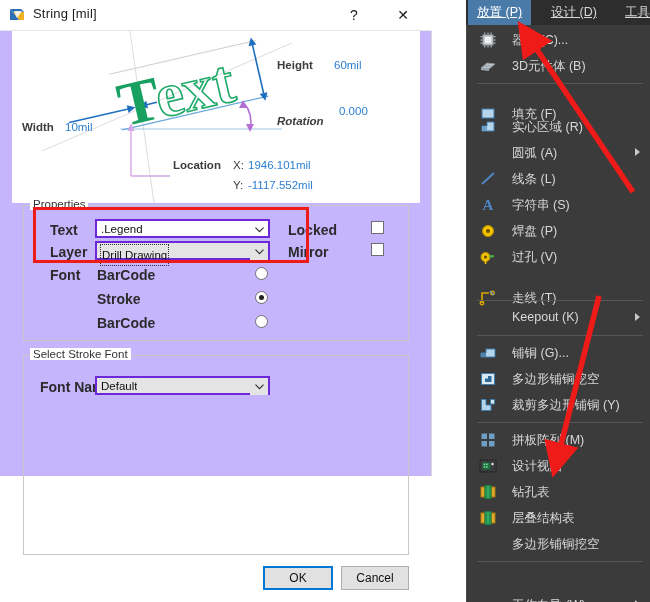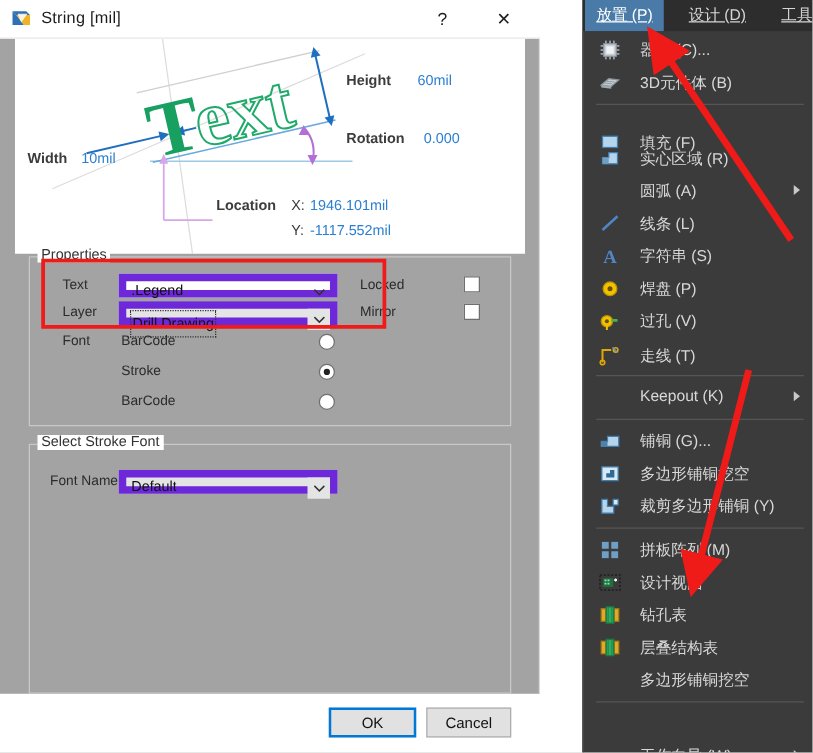--- a/index.html
+++ b/index.html
@@ -1,21 +1,21 @@
 <!DOCTYPE html>
 <html><head>
 <meta charset="utf-8">
 <style>
   html,body{margin:0;padding:0;background:#ffffff;}
   body{width:650px;height:602px;position:relative;overflow:hidden;
        font-family:"Liberation Sans","DejaVu Sans",sans-serif;}
 
   
-  #dialog{position:absolute;left:0;top:0;width:432px;height:555px;
-          background:#a3a3a3;border-right:1px solid #d8d8d8;box-sizing:border-box;}
+  #dialog{position:absolute;left:0;top:0;width:432px;height:476px;
+          background:#c4b5fd;border-right:1px solid #d8d8d8;box-sizing:border-box;}
   #titlebar{position:absolute;left:0;top:0;width:432px;height:30px;
             background:#ffffff;border-bottom:1px solid #e6e6e6;}
   #app-icon{position:absolute;left:9px;top:7px;width:17px;height:16px;}
   #title-text{position:absolute;left:33px;top:6px;font-size:13px;color:#1b1b1b;
               letter-spacing:.2px;white-space:nowrap;}
   #help-btn{position:absolute;left:340px;top:3px;width:28px;height:24px;
             font-size:14px;color:#202020;text-align:center;line-height:24px;cursor:default;}
   #close-btn{position:absolute;left:388px;top:3px;width:30px;height:24px;
              font-size:14px;color:#202020;text-align:center;line-height:24px;cursor:default;}
 
@@ -29,22 +29,22 @@
   
   .group{position:absolute;border:1px solid #c8c8c8;box-sizing:border-box;}
   .group-title{position:absolute;background:#ffffff;font-size:11.5px;color:#333;
                padding:0 3px;white-space:nowrap;}
 
   #grp-props{left:23px;top:205px;width:386px;height:136px;}
   #grp-props-title{left:30px;top:198px;}
   #grp-stroke{left:23px;top:355px;width:386px;height:200px;}
   #grp-stroke-title{left:30px;top:348px;}
 
-  .fld-label{position:absolute;font-size:11px;color:#2b2b2b;font-weight:normal;white-space:nowrap;}
-  .combo{position:absolute;height:19px;box-sizing:border-box;border:6px solid #6d28d9;
+  .fld-label{position:absolute;font-size:14px;color:#2b2b2b;font-weight:bold;white-space:nowrap;}
+  .combo{position:absolute;height:19px;box-sizing:border-box;border:2px solid #6d28d9;
          background:#ffffff;font-size:11.5px;color:#111;}
   .combo .cval{position:absolute;left:4px;top:2px;white-space:nowrap;overflow:hidden;}
   .combo .carrow{position:absolute;right:0;top:0;width:18px;height:17px;
                  display:flex;align-items:center;justify-content:center;}
   .combo.gray{background:#e4e4e4;}
   .combo.gray .carrow{background:#e4e4e4;border-left:0;}
   .combo.focused .cval{border:1px dotted #333;padding:4px 1px;left:3px;top:1px;}
   .chk{position:absolute;width:13px;height:13px;border:1px solid #6f6f6f;background:#fff;box-sizing:border-box;}
   .radio{position:absolute;width:13px;height:13px;border:1px solid #6f6f6f;
          border-radius:50%;background:#fff;box-sizing:border-box;}
@@ -133,21 +133,21 @@
       <path d="M231 69 l-4 8 l8 0 Z" fill="#b36fd6"></path>
 
       <line x1="119" y1="96" x2="119" y2="145" stroke="#d6a6e8" stroke-width="1.4"></line>
       <line x1="119" y1="145" x2="158" y2="145" stroke="#d6a6e8" stroke-width="1.4"></line>
       <path d="M119 92 l-3.5 8 l7 0 Z" fill="#d6a6e8"></path>
     </svg>
 
     <div class="pv-lab" style="left:265px;top:28px;">Height</div>
     <div class="pv-val" style="left:322px;top:28px;">60mil</div>
 
-    <div class="pv-lab" style="left:265px;top:74px;">Rotation</div>
+    <div class="pv-lab" style="left:265px;top:84px;font-style:italic;">Rotation</div>
     <div class="pv-val" style="left:327px;top:74px;">0.000</div>
 
     <div class="pv-lab" style="left:10px;top:90px;">Width</div>
     <div class="pv-val" style="left:53px;top:90px;">10mil</div>
 
     <div class="pv-lab" style="left:161px;top:128px;">Location</div>
     <div class="pv-lab" style="left:221px;top:128px;font-weight:normal;">X:</div>
     <div class="pv-val" style="left:236px;top:128px;">1946.101mil</div>
     <div class="pv-lab" style="left:221px;top:148px;font-weight:normal;">Y:</div>
     <div class="pv-val" style="left:236px;top:148px;">-1117.552mil</div>
@@ -286,21 +286,21 @@
       </div>
       <div class="mi" style="top: 219px; padding-left: 40px;">
         <span class="mi-ico"><svg width="18" height="18" viewBox="0 0 18 18">
             <circle cx="6.5" cy="9" r="4.5" fill="#f2c200" stroke="#c09400"></circle>
             <circle cx="6.5" cy="9" r="1.6" fill="#6b4f00"></circle>
             <rect x="10" y="7.2" width="5" height="2.2" fill="#49b24a"></rect>
             <rect x="5.7" y="11.5" width="1.6" height="4.5" fill="#f2c200"></rect>
           </svg></span>
         <span class="mi-label">过孔 (V)</span>
       </div>
-      <div class="mi" style="top: 247px;">
+      <div class="mi" style="top: 260px;">
         <span class="mi-ico"><svg width="18" height="18" viewBox="0 0 18 18">
             <path d="M3 14 L3 4 L10 4" fill="none" stroke="#e0a800" stroke-width="1.6"></path>
             <circle cx="3" cy="14" r="1.8" fill="none" stroke="#e0a800" stroke-width="1.3"></circle>
             <circle cx="13.5" cy="4" r="1.8" fill="none" stroke="#e0a800" stroke-width="1.3"></circle>
             <line x1="11" y1="2" x2="15" y2="6" stroke="#6f9fc4" stroke-width="1.2"></line>
           </svg></span>
         <span class="mi-label">走线 (T)</span>
       </div>
       <div class="sep" style="top: 275px;"></div>
       <div class="mi" style="top: 280px;">

